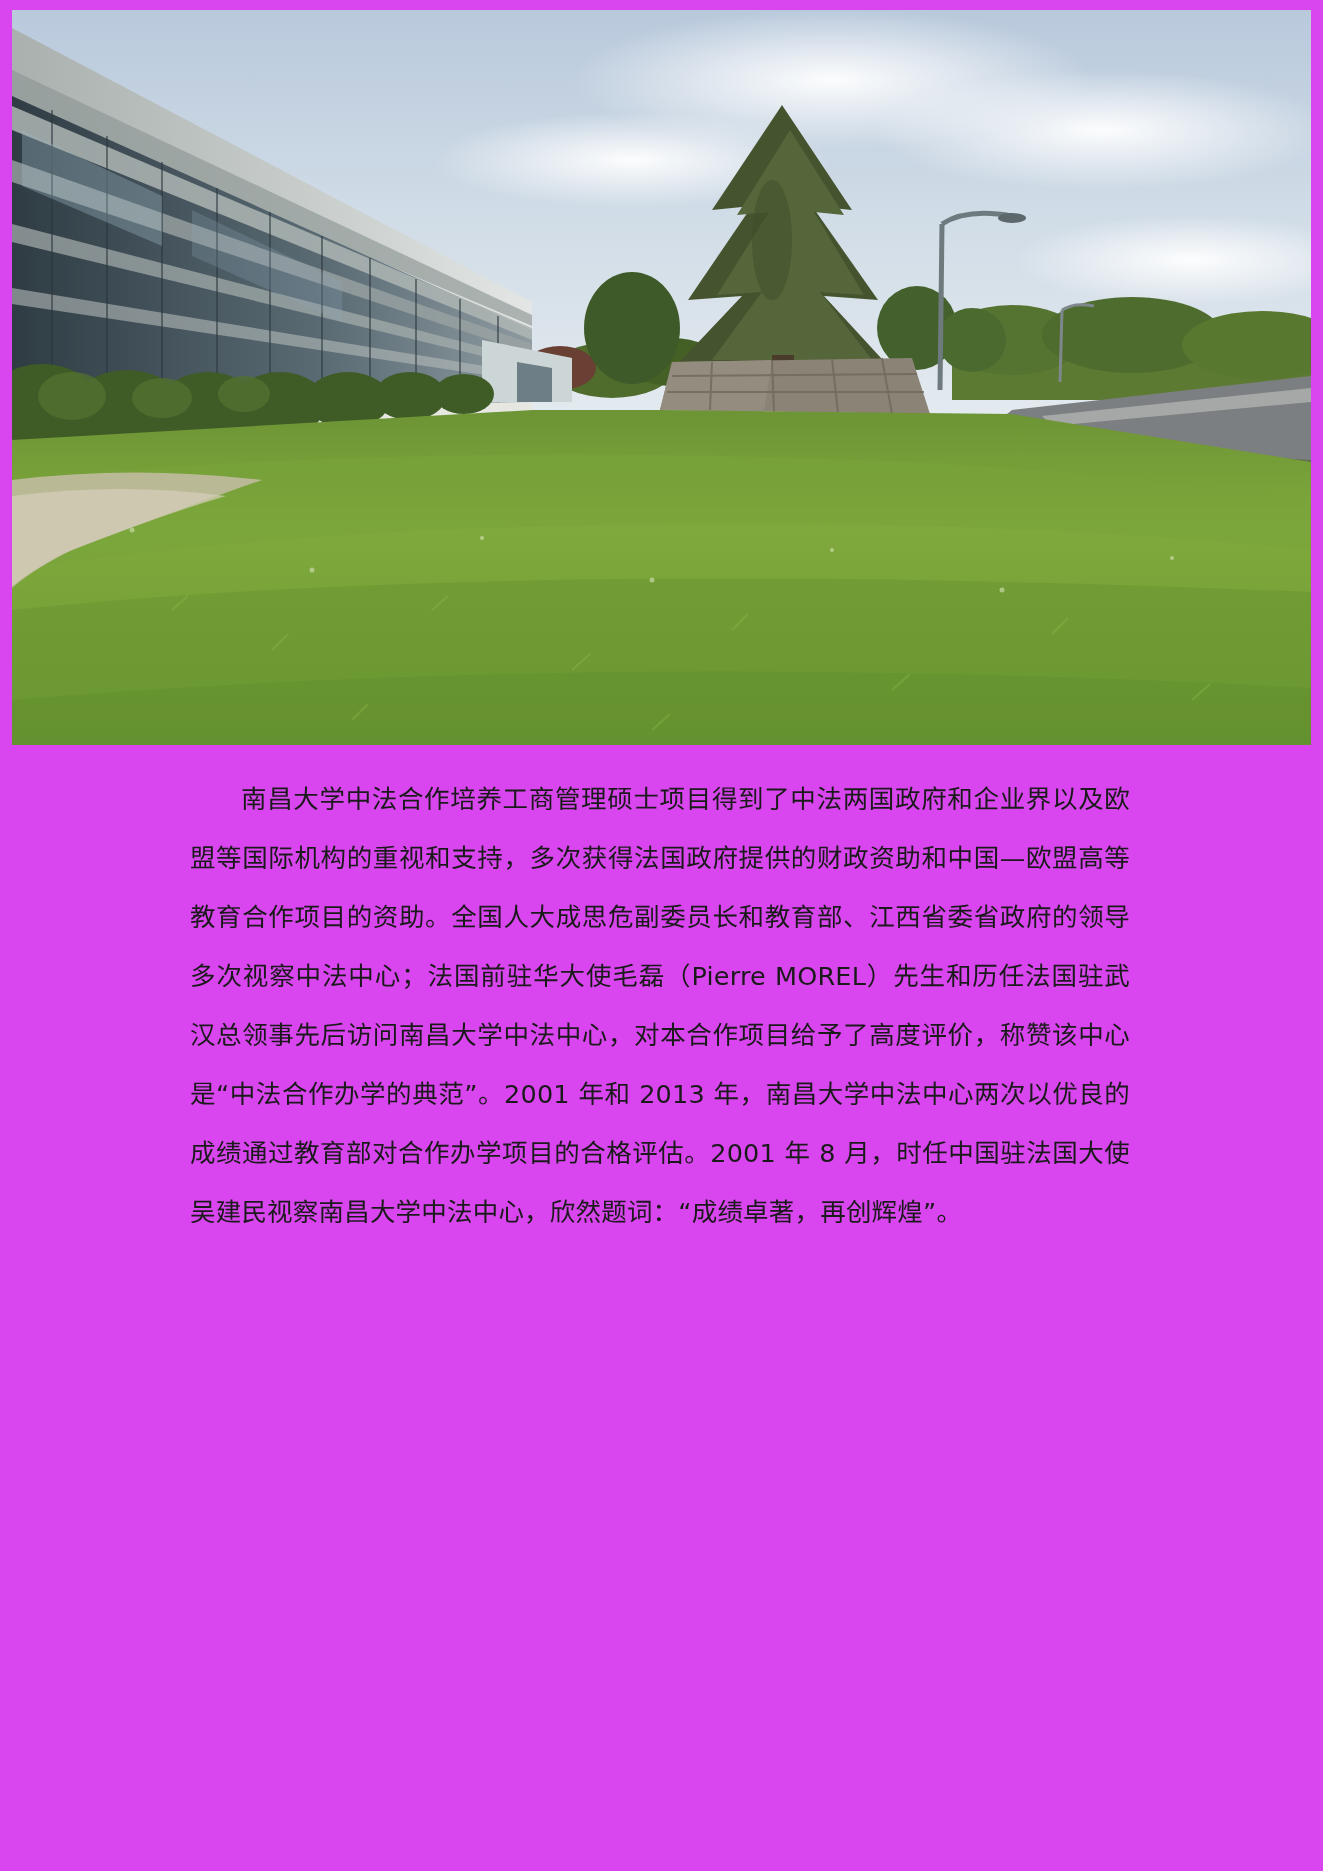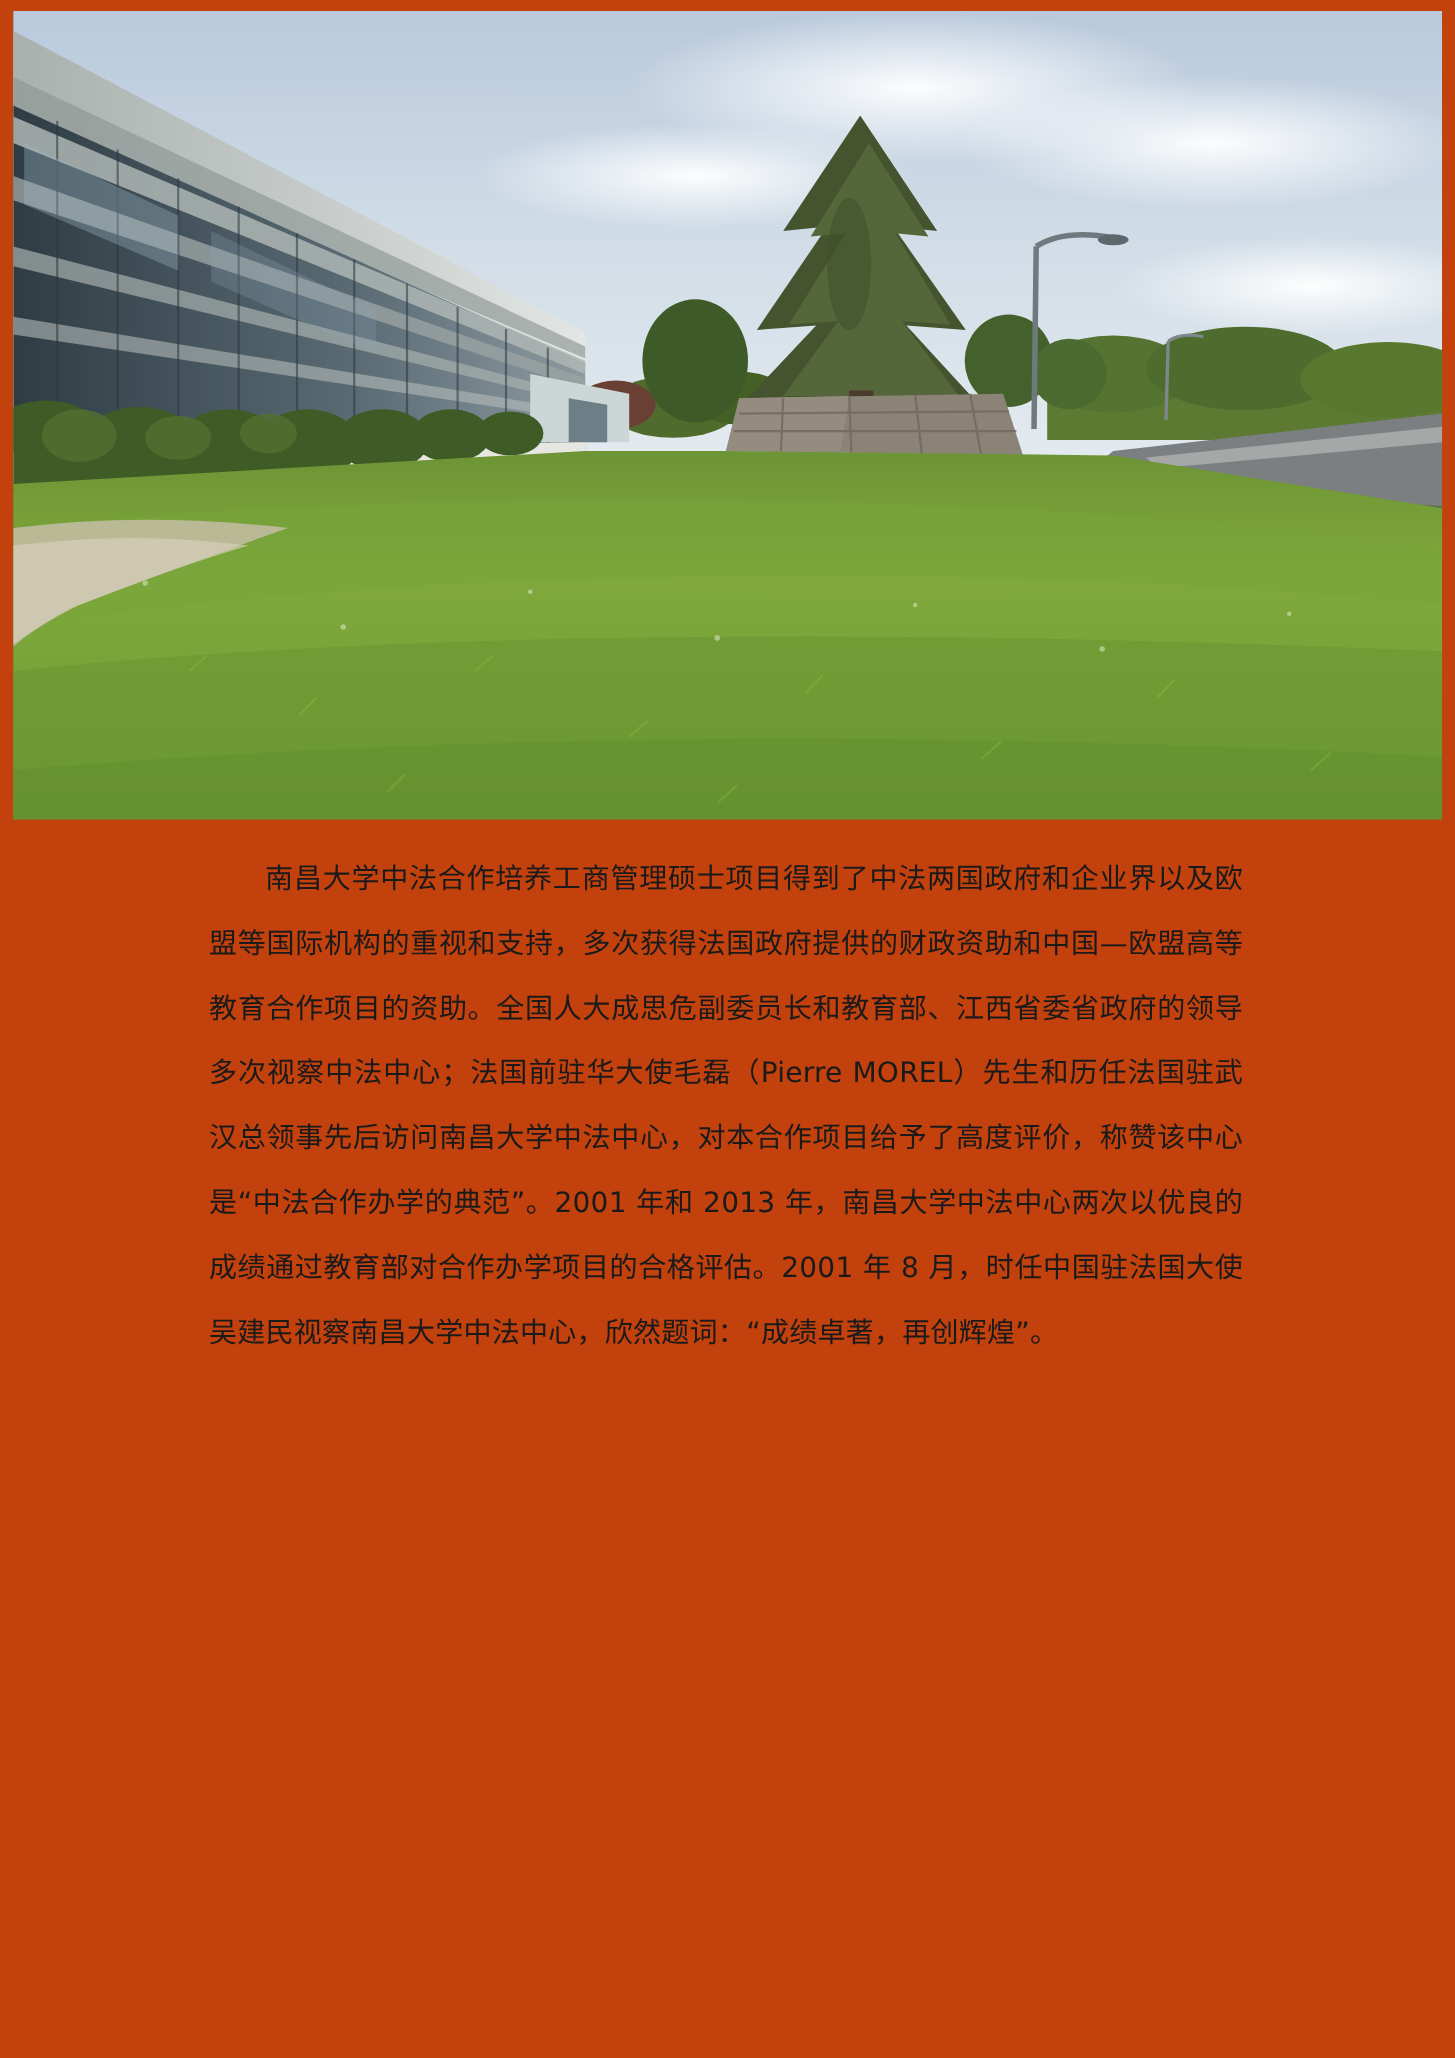--- a/index.html
+++ b/index.html
@@ -13,21 +13,21 @@
     height: 1871px;
     position: relative;
     font-family: "Liberation Sans", "DejaVu Sans", sans-serif;
     overflow: hidden;
   }
 
   .page {
     position: relative;
     width: 1323px;
     height: 1871px;
-    background: #c2410c;
+    background: #d946ef;
   }
 
   
   .photo {
     position: absolute;
     left: 12px;
     top: 10px;
     width: 1299px;
     height: 735px;
     overflow: hidden;

